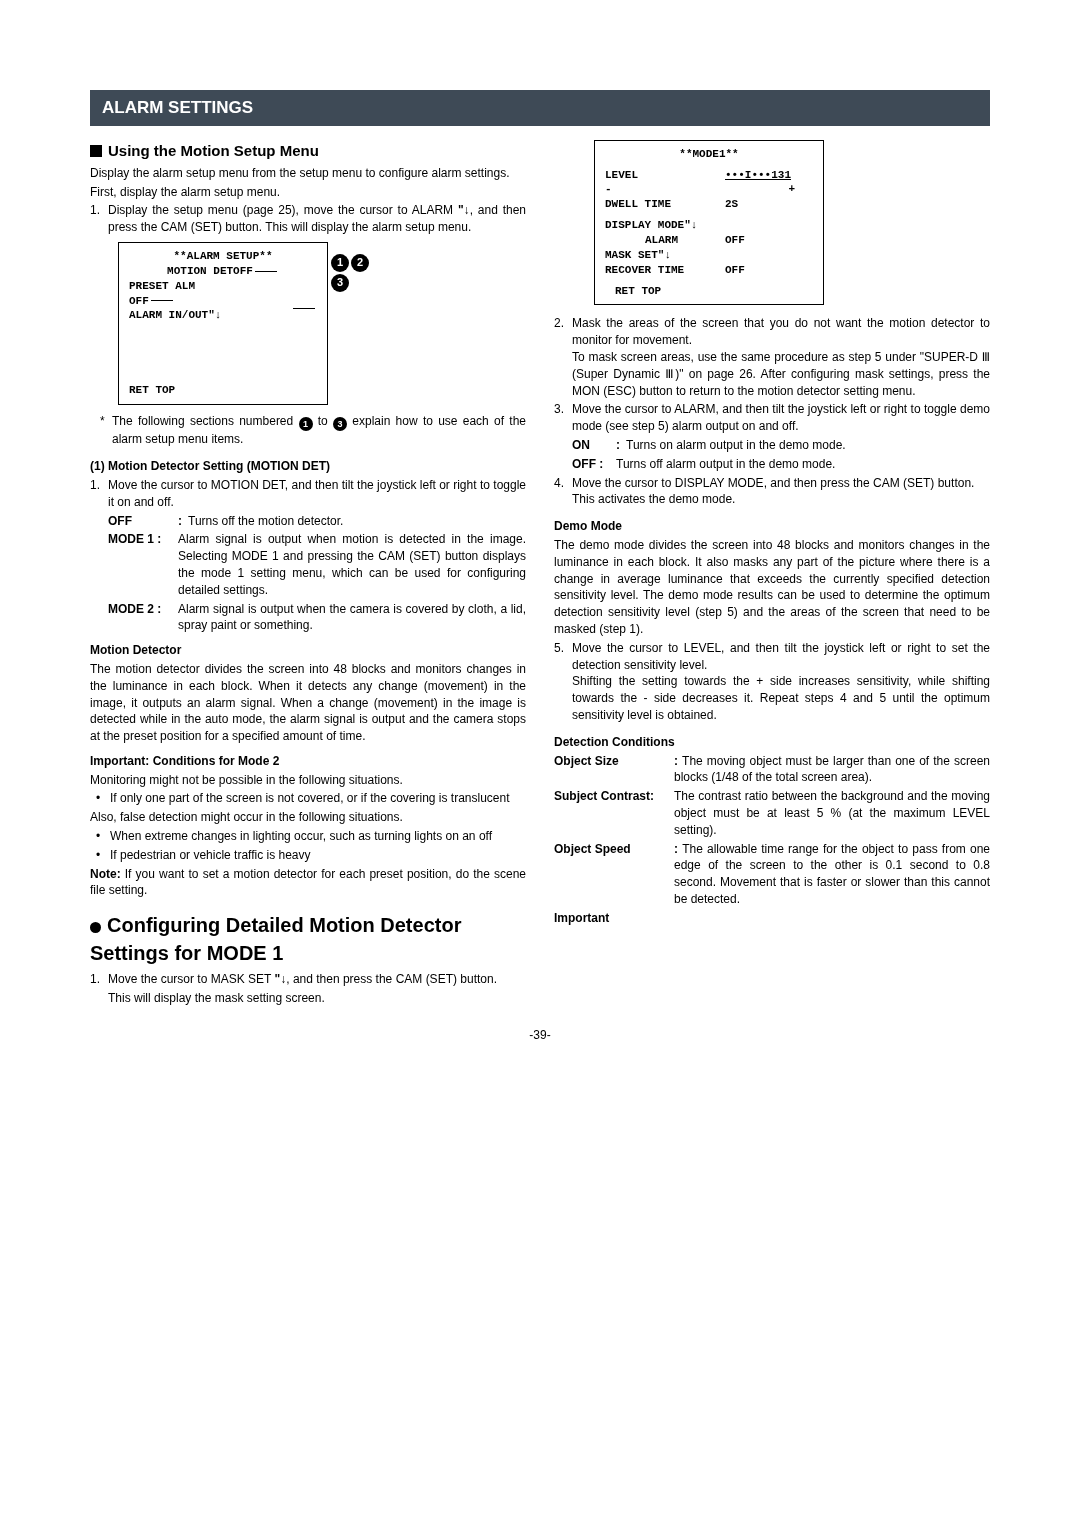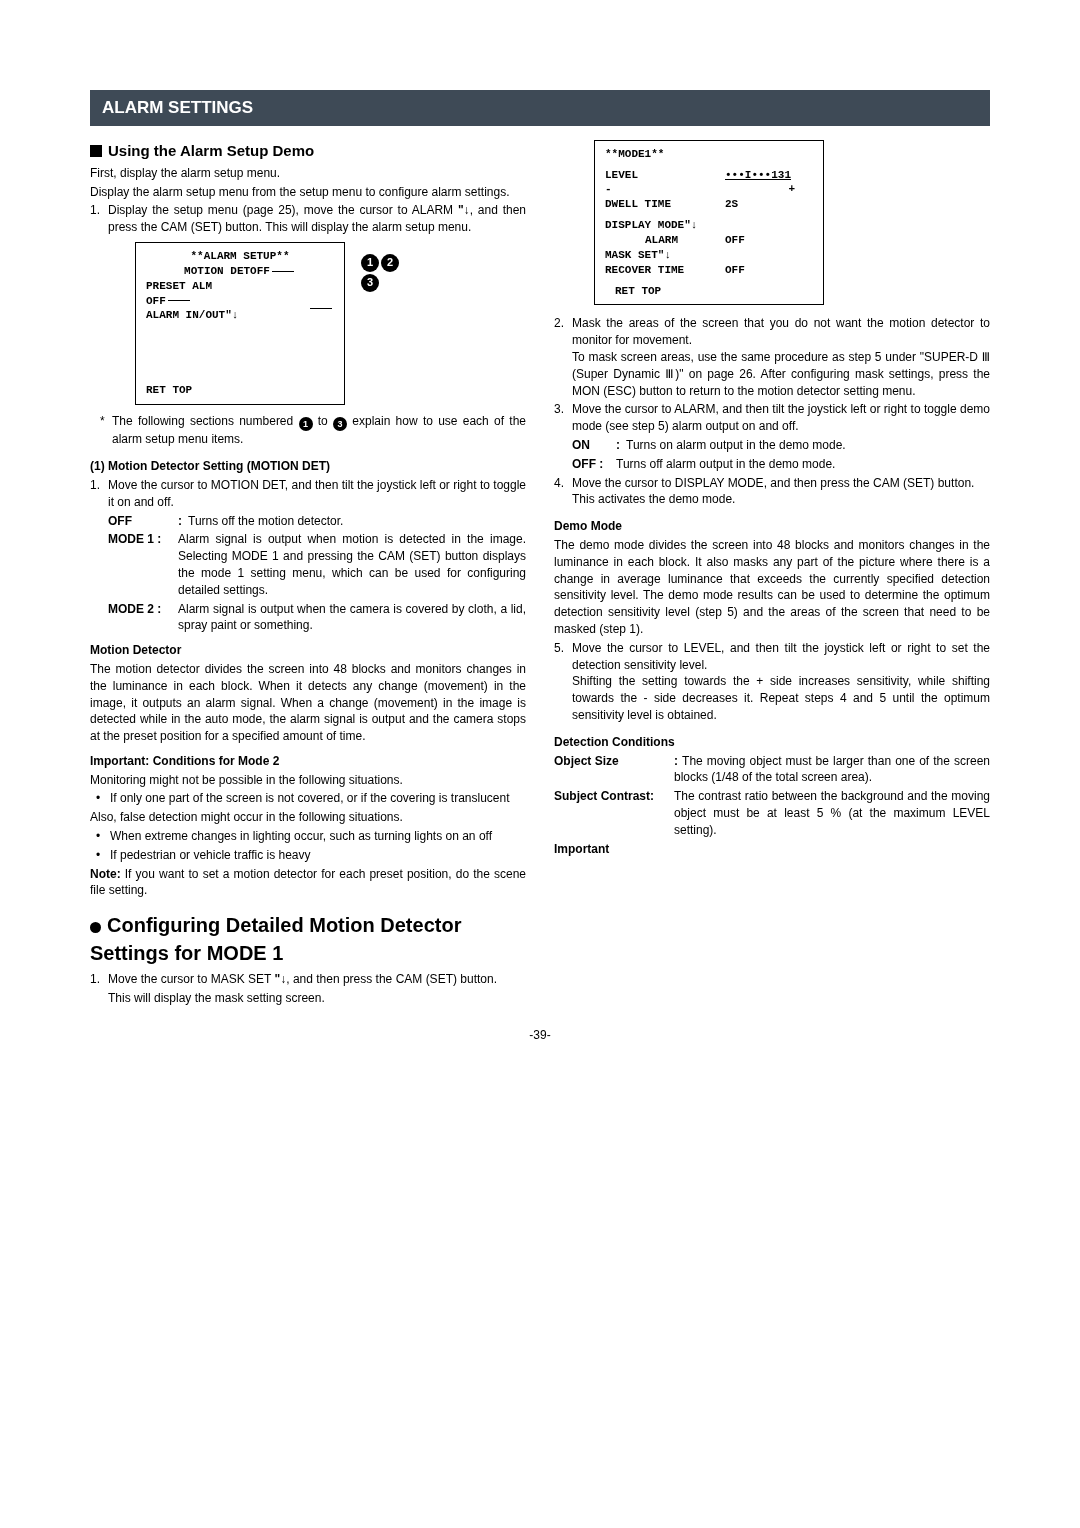--- a/index.html
+++ b/index.html
@@ -7,21 +7,21 @@
   .banner { background: #3e4a56; color: #fff; font-weight: bold; font-size: 17px; padding: 6px 12px; margin-bottom: 14px; }
   .section-title { font-weight: bold; font-size: 15px; margin-bottom: 4px; }
   .columns { display: flex; gap: 28px; }
   .col { flex: 1; }
   .para { margin-bottom: 2px; text-align: justify; }
   .num-item { display: flex; margin-bottom: 2px; }
   .num-item .n { width: 18px; flex-shrink: 0; }
   .num-item .t { flex: 1; text-align: justify; }
   .indent { padding-left: 18px; text-align: justify; }
   .screen-box { border: 1.5px solid #000; font-family: "Courier New", monospace; font-weight: bold; font-size: 11px; padding: 6px 10px; line-height: 1.35; display: inline-block; background: #fff; }
-  .screen-wrap { display: flex; align-items: flex-start; gap: 16px; margin: 6px 0 8px 45px; }
+  .screen-wrap { display: flex; align-items: flex-start; gap: 3px; margin: 6px 0 8px 28px; }
   .badges { display: flex; flex-direction: column; gap: 2px; margin-top: 12px; }
   .badge-row { display: flex; align-items: center; gap: 2px; }
   .badge { width: 18px; height: 18px; border-radius: 50%; background: #000; color: #fff; font-weight: bold; font-size: 11px; display: inline-flex; align-items: center; justify-content: center; }
   .star-note { display: flex; margin: 6px 0 10px 10px; }
   .star-note .s { width: 12px; flex-shrink: 0; }
   .star-note .t { flex: 1; text-align: justify; }
   .hdr1 { font-weight: bold; margin: 8px 0 2px 0; }
   .opt-row { display: flex; margin-bottom: 2px; }
   .opt-row .lab { font-weight: bold; width: 70px; flex-shrink: 0; }
   .opt-row .colon { width: 10px; font-weight: bold; flex-shrink: 0; }
@@ -44,25 +44,25 @@
 </head>
 <body>
 
 <div class="banner">ALARM SETTINGS</div>
 
 <div class="columns">
 
   <div class="col">
 
     <div class="section-title">
-      <span class="sq"></span><span>Using the Alarm Setup Demo</span>
-    </div>
-
+      <span class="sq"></span><span>Using the Motion Setup Menu</span>
+    </div>
+
+    <p class="para">Display the alarm setup menu from the setup menu to configure alarm settings.</p>
     <p class="para">First, display the alarm setup menu.</p>
-    <p class="para">Display the alarm setup menu from the setup menu to configure alarm settings.</p>
 
     <div class="num-item">
       <div class="n">1.</div>
       <div class="t">
         <span>Display the setup menu (page 25), move the cursor to ALARM </span><span class="arrow-icon">"↓</span><span>, and then press the CAM (SET) button. This will display the alarm setup menu.</span>
       </div>
     </div>
 
     <div class="screen-wrap">
       <div class="screen-box" style="width:210px;">
@@ -160,21 +160,21 @@
       </div>
     </div>
     <p class="indent">This will display the mask setting screen.</p>
 
   </div>
 
   <div class="col">
 
     <div class="screen2-wrap">
       <div class="screen-box" style="width:230px;">
-        <div style="text-align:left;">**MODE1**</div>
+        <div style="text-align:center;">**MODE1**</div>
         <div style="height:6px;"></div>
         <div style="display:flex;">
           <span style="width:120px;">LEVEL</span>
           <span style="text-decoration:underline;">•••I•••131</span>
         </div>
         <div style="display:flex;">
           <span style="width:120px;">-</span>
           <span style="width:70px;text-align:right;">+</span>
         </div>
         <div style="display:flex;">
@@ -245,19 +245,23 @@
 
     <div class="dc-row">
       <div class="lab">Object Size</div>
       <div class="desc"><b>: </b><span>The moving object must be larger than one of the screen blocks (1/48 of the total screen area).</span></div>
     </div>
     <div class="dc-row">
       <div class="lab">Subject Contrast:</div>
       <div class="desc">The contrast ratio between the background and the moving object must be at least 5 % (at the maximum LEVEL setting).</div>
     </div>
     <div class="dc-row">
+      <div class="lab">Object Speed</div>
+      <div class="desc"><b>: </b><span>The allowable time range for the object to pass from one edge of the screen to the other is 0.1 second to 0.8 second. Movement that is faster or slower than this cannot be detected.</span></div>
+    </div>
+    <div class="dc-row">
       <div class="lab">Important</div>
     </div>
 
   </div>
 </div>
 
 <div class="page-num">-39-</div>
 
 </body></html>

